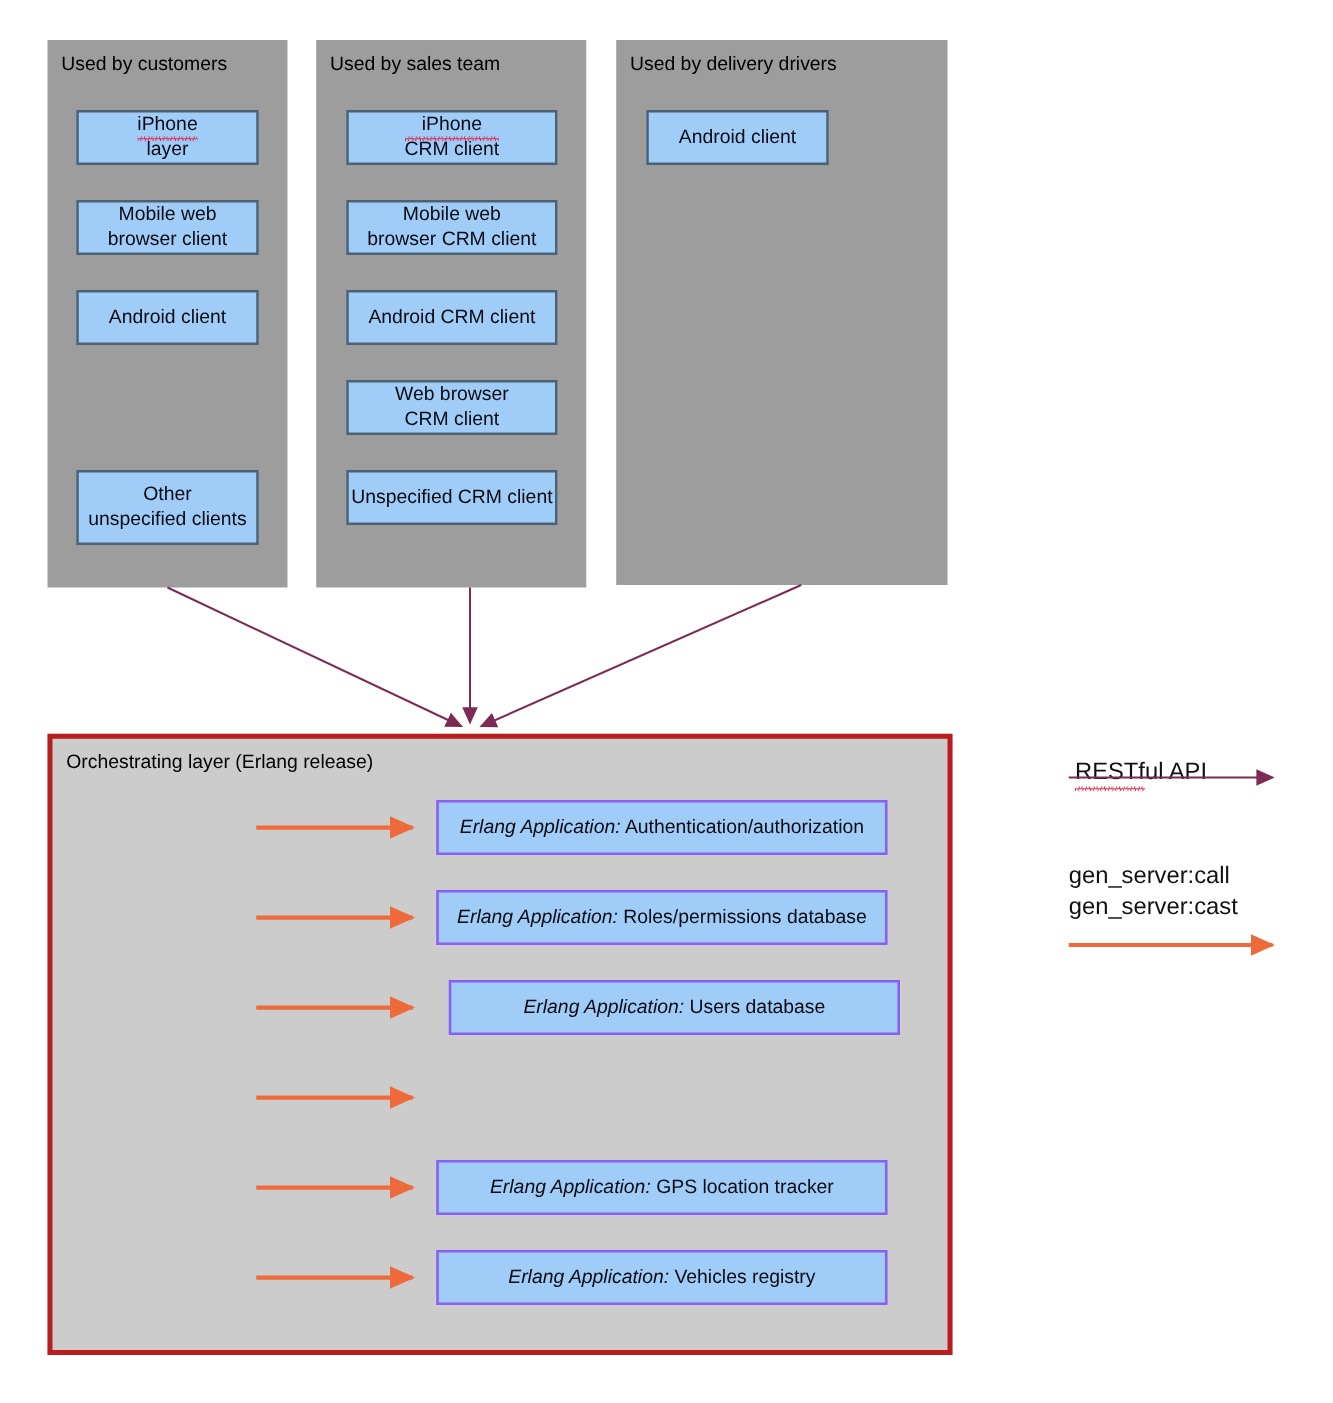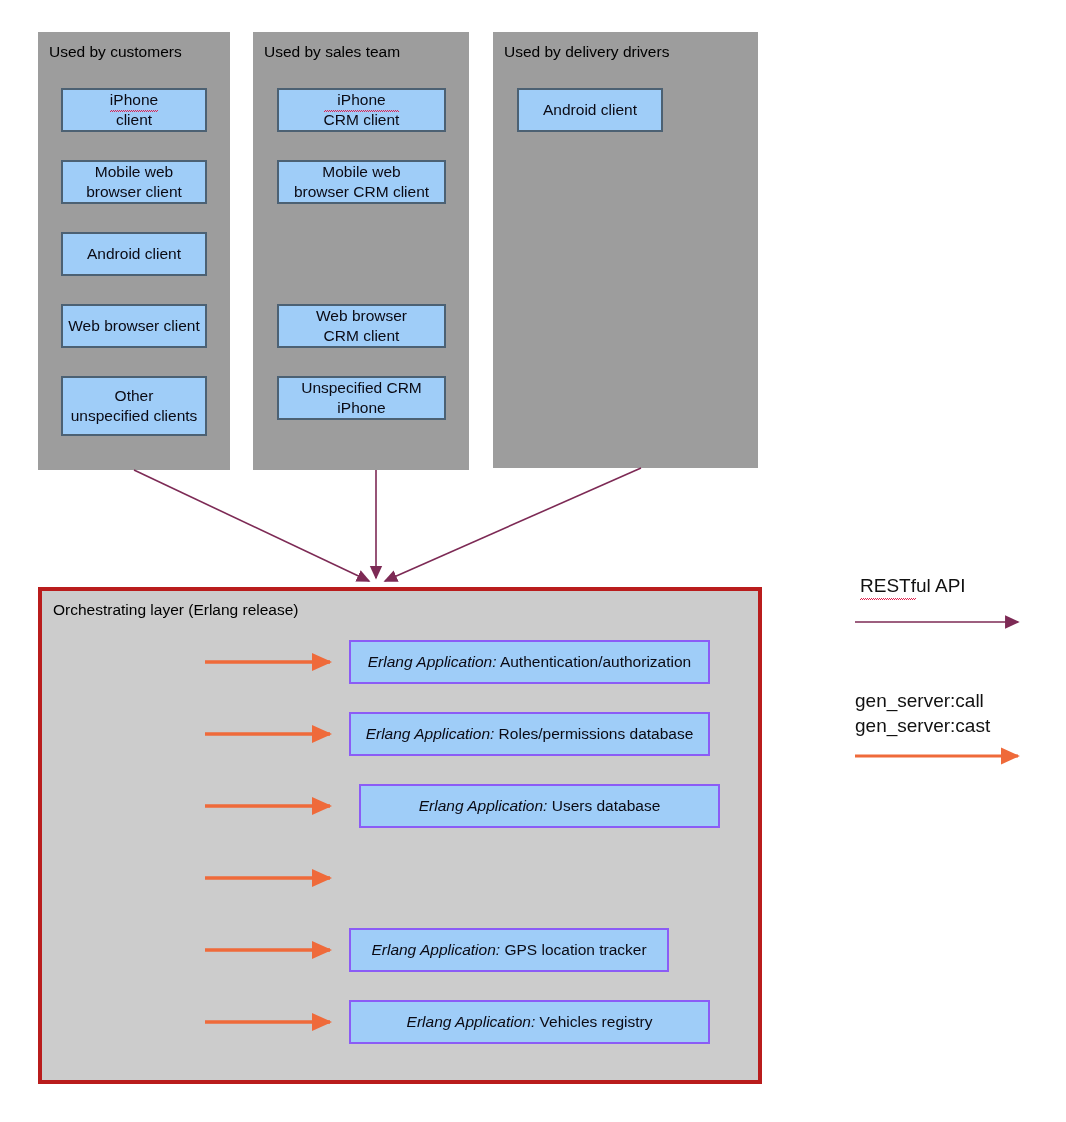--- a/index.html
+++ b/index.html
@@ -123,53 +123,53 @@
 </style>
 </head>
 <body>
 
 <div id="canvas">
 
   <div class="client-panel" style="left:38px; top:32px; width:192px; height:438px;">
     <div class="panel-title">Used by customers</div>
   </div>
   <div class="node" style="left:61px; top:88px; width:146px; height:44px;">
-    <span><span class="squiggle">iPhone</span><span> client</span></span>
+    <span><span class="squiggle">iPhone</span><span> layer</span></span>
   </div>
   <div class="node" style="left:61px; top:160px; width:146px; height:44px;">
     <span>Mobile web
 browser client</span>
   </div>
   <div class="node" style="left:61px; top:232px; width:146px; height:44px;">
     <span>Android client</span>
   </div>
-  <div class="node" style="left:61px; top:304px; width:146px; height:44px;">
-    <span>Web browser client</span>
-  </div>
   <div class="node" style="left:61px; top:376px; width:146px; height:60px;">
     <span>Other
 unspecified clients</span>
   </div>
 
   <div class="client-panel" style="left:253px; top:32px; width:216px; height:438px;">
     <div class="panel-title">Used by sales team</div>
   </div>
   <div class="node" style="left:277px; top:88px; width:169px; height:44px;">
     <span><span class="squiggle">iPhone</span><span> CRM client</span></span>
   </div>
   <div class="node" style="left:277px; top:160px; width:169px; height:44px;">
     <span>Mobile web
 browser CRM client</span>
   </div>
+  <div class="node" style="left:277px; top:232px; width:169px; height:44px;">
+    <span>Android CRM client</span>
+  </div>
   <div class="node" style="left:277px; top:304px; width:169px; height:44px;">
     <span>Web browser
 CRM client</span>
   </div>
   <div class="node" style="left:277px; top:376px; width:169px; height:44px;">
-    <span>Unspecified CRM iPhone</span>
+    <span>Unspecified CRM client</span>
   </div>
 
   <div class="client-panel" style="left:493px; top:32px; width:265px; height:436px;">
     <div class="panel-title">Used by delivery drivers</div>
   </div>
   <div class="node" style="left:517px; top:88px; width:146px; height:44px;">
     <span>Android client</span>
   </div>
 
   <div id="orchestrating-layer" style="left:38px; top:587px; width:724px; height:497px;">
@@ -178,28 +178,28 @@
 
   <div class="erl-node" style="left:349px; top:640px; width:361px; height:44px;">
     <span><i>Erlang Application:</i><span> Authentication/authorization</span></span>
   </div>
   <div class="erl-node" style="left:349px; top:712px; width:361px; height:44px;">
     <span><i>Erlang Application:</i><span> Roles/permissions database</span></span>
   </div>
   <div class="erl-node" style="left:349px; top:784px; width:361px; height:44px;margin-left:10px;">
     <span><i>Erlang Application:</i><span> Users database</span></span>
   </div>
-  <div class="erl-node" style="left:349px; top:928px; width:320px; height:44px;">
+  <div class="erl-node" style="left:349px; top:928px; width:361px; height:44px;">
     <span><i>Erlang Application:</i><span> GPS location tracker</span></span>
   </div>
   <div class="erl-node" style="left:349px; top:1000px; width:361px; height:44px;">
     <span><i>Erlang Application:</i><span> Vehicles registry</span></span>
   </div>
 
-  <div class="legend-label" style="left:860px; top:548px;">
+  <div class="legend-label" style="left:860px; top:580px;">
     <span class="squiggle">RESTf</span><span>ul API</span>
   </div>
   <div class="legend-label" style="left:855px; top:688px;">gen_server:call
 gen_server:cast</div>
 
   <svg class="overlay" viewBox="0 0 1066 1122">
     <defs>
       <marker id="arw-purple" markerWidth="9" markerHeight="9" refX="7.6" refY="4.5" orient="auto" markerUnits="strokeWidth">
         <path d="M0,0.6 L8.6,4.5 L0,8.4 z" fill="#7d2a55"></path>
       </marker>

